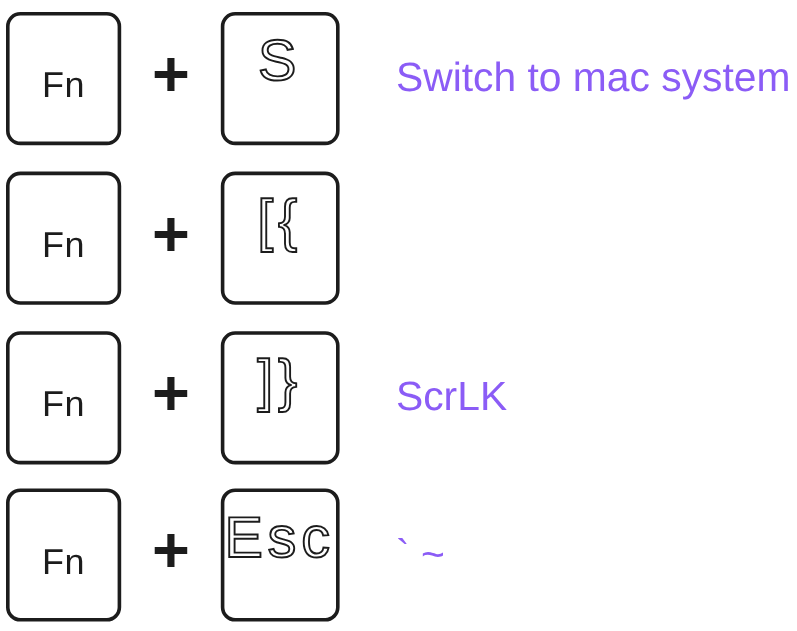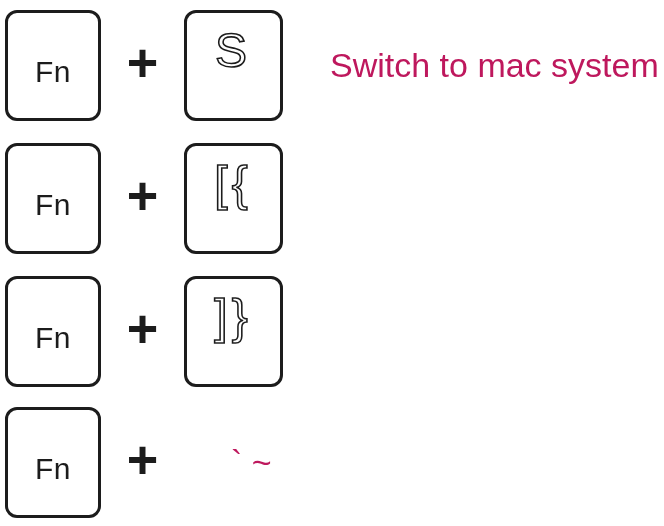--- a/index.html
+++ b/index.html
@@ -64,21 +64,21 @@
     fill: #ffffff;
     stroke: #1c1c1c;
     stroke-width: 1.6px;
   }
 
   .shortcut-desc {
     margin-left: 47px;
     align-self: center;
     font-size: 34px;
     line-height: 1.1;
-    color: #be185d;
+    color: #8b5cf6;
     white-space: nowrap;
   }
 </style>
 </head>
 <body>
 
 <div class="shortcut-row row-0">
   <div class="keycap keycap-modifier">
     <span class="mod-label">Fn</span>
   </div>
@@ -112,23 +112,29 @@
     <span class="mod-label">Fn</span>
   </div>
   <div class="plus-cell">
     <span class="plus-sign">+</span>
   </div>
   <div class="keycap keycap-main">
     <svg class="glyph-svg" width="93" height="105" viewBox="0 0 93 105">
       <text class="glyph-text" x="46" y="54" text-anchor="middle">]}</text>
     </svg>
   </div>
+  <div class="shortcut-desc">ScrLK</div>
 </div>
 
 <div class="shortcut-row row-3">
   <div class="keycap keycap-modifier">
     <span class="mod-label">Fn</span>
   </div>
   <div class="plus-cell">
     <span class="plus-sign">+</span>
   </div>
+  <div class="keycap keycap-main">
+    <svg class="glyph-svg" width="93" height="105" viewBox="0 0 93 105">
+      <text class="glyph-text" x="46" y="54" text-anchor="middle">Esc</text>
+    </svg>
+  </div>
   <div class="shortcut-desc">` ~</div>
 </div>
 
 </body></html>

